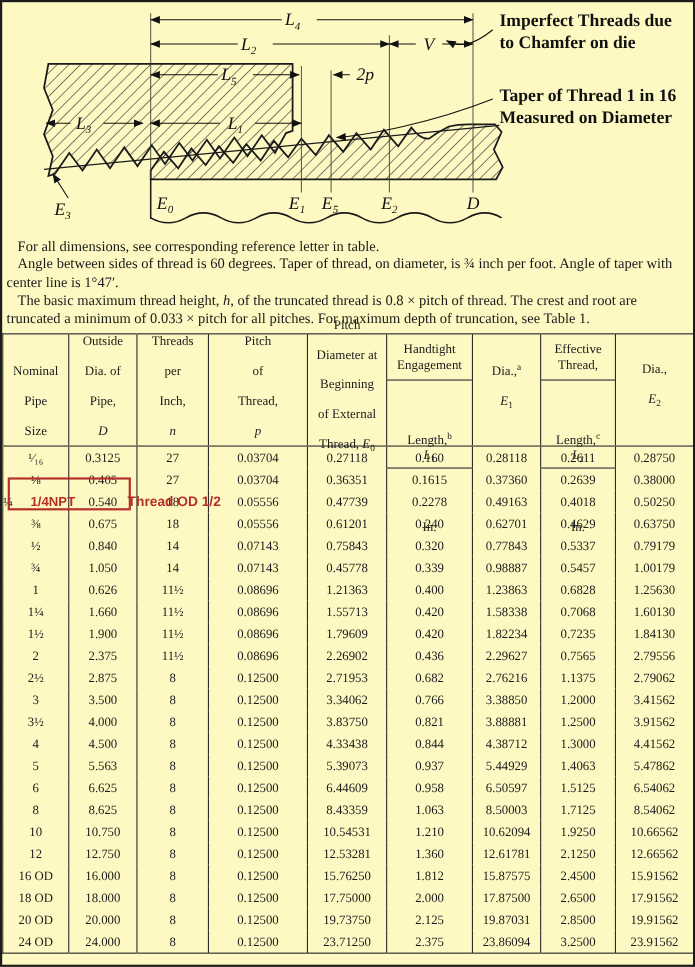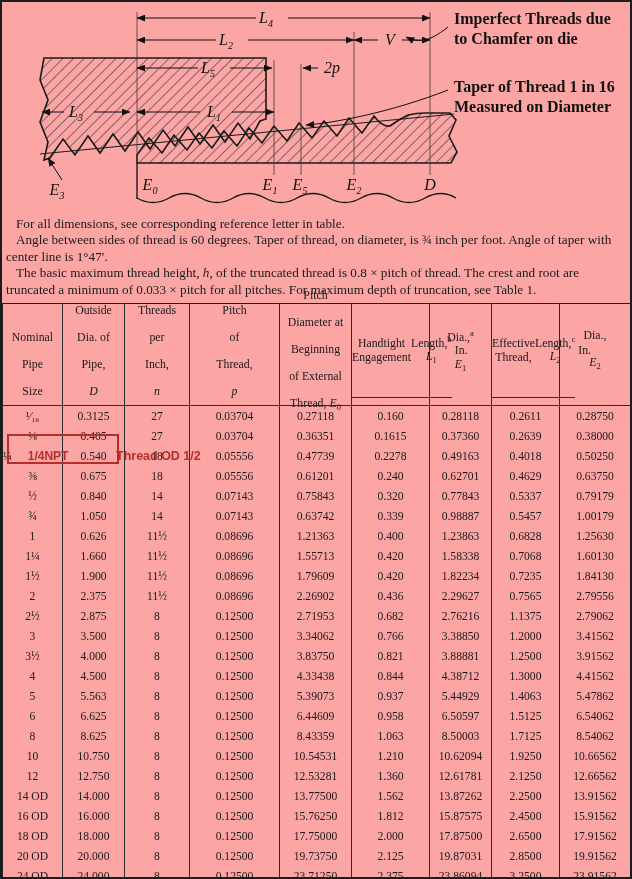--- a/index.html
+++ b/index.html
@@ -1,18 +1,18 @@
 <!DOCTYPE html>
 <html><head>
 <meta charset="utf-8">
 <style>
   html,body{margin:0;padding:0;background:#e8e8e8;}
   .page{
     width:632px;height:879px;box-sizing:border-box;margin:0 auto;
-    background:#fca5a5;border:2px solid #1c1c1c;position:relative;overflow:hidden;
+    background:#fef9c3;border:2px solid #1c1c1c;position:relative;overflow:hidden;
     font-family:"Liberation Serif",serif;color:#1a1a1a;
   }
   
   .diagram-box{width:628px;height:206px;display:block;}
   .dimlbl{font-family:"Liberation Serif",serif;font-style:italic;font-size:16px;fill:#111;}
   .dimsub{font-size:10px;}
   .annot{font-family:"Liberation Serif",serif;font-weight:bold;font-size:16px;fill:#111;}
   
   .notes{padding:8px 6px 0 4px;font-size:13.2px;line-height:16.4px;}
   .notes p{margin:0;text-indent:10px;}
@@ -22,21 +22,21 @@
   table{border-collapse:collapse;table-layout:fixed;width:628px;border:1.5px solid #222;}
   col.c1{width:60px}col.c2{width:62px}col.c3{width:65px}col.c4{width:90px}
   col.c5{width:72px}col.c6{width:78px}col.c7{width:62px}col.c8{width:68px}col.c9{width:71px}
   thead tr{height:94px;}
   th{border-left:1px solid #2b2b2b;border-bottom:1px solid #2b2b2b;
      font-weight:normal;font-size:11.8px;padding:0;vertical-align:top;}
   th:first-child{border-left:none;}
   .hstack{display:flex;flex-direction:column;height:94px;justify-content:flex-end;
           padding-bottom:7px;line-height:14px;gap:13px;}
   .hstack.center{justify-content:center;padding-bottom:0;}
-  .subcell{display:flex;flex-direction:row;height:94px;line-height:13.5px;}
+  .subcell{display:flex;flex-direction:column;height:94px;line-height:13.5px;gap:44px;}
   .sub-top{flex:0 0 41px;display:flex;flex-direction:column;justify-content:center;
            border-bottom:1px solid #2b2b2b;}
   .sub-mid{flex:1 1 auto;display:flex;flex-direction:column;justify-content:center;
            border-bottom:1px solid #2b2b2b;}
   .sub-bot{flex:0 0 19px;display:flex;align-items:center;justify-content:center;}
   .sym{font-style:italic;font-family:"Liberation Serif",serif;}
   sup{font-size:8.5px;}
   sub{font-size:8.5px;}
   tbody td{border-left:1px solid #2b2b2b;text-align:center;font-size:11.6px;
            height:20px;padding:0;white-space:nowrap;}
@@ -281,21 +281,21 @@
             <td>0.320</td>
             <td>0.77843</td>
             <td>0.5337</td>
             <td>0.79179</td>
           </tr>
           <tr>
             <td>¾</td>
             <td>1.050</td>
             <td>14</td>
             <td>0.07143</td>
-            <td>0.63742</td>
+            <td>0.45778</td>
             <td>0.339</td>
             <td>0.98887</td>
             <td>0.5457</td>
             <td>1.00179</td>
           </tr>
           <tr>
             <td>1</td>
             <td>0.626</td>
             <td>11½</td>
             <td>0.08696</td>
@@ -431,31 +431,20 @@
             <td>12.750</td>
             <td>8</td>
             <td>0.12500</td>
             <td>12.53281</td>
             <td>1.360</td>
             <td>12.61781</td>
             <td>2.1250</td>
             <td>12.66562</td>
           </tr>
           <tr>
-            <td>14 OD</td>
-            <td>14.000</td>
-            <td>8</td>
-            <td>0.12500</td>
-            <td>13.77500</td>
-            <td>1.562</td>
-            <td>13.87262</td>
-            <td>2.2500</td>
-            <td>13.91562</td>
-          </tr>
-          <tr>
             <td>16 OD</td>
             <td>16.000</td>
             <td>8</td>
             <td>0.12500</td>
             <td>15.76250</td>
             <td>1.812</td>
             <td>15.87575</td>
             <td>2.4500</td>
             <td>15.91562</td>
           </tr>

